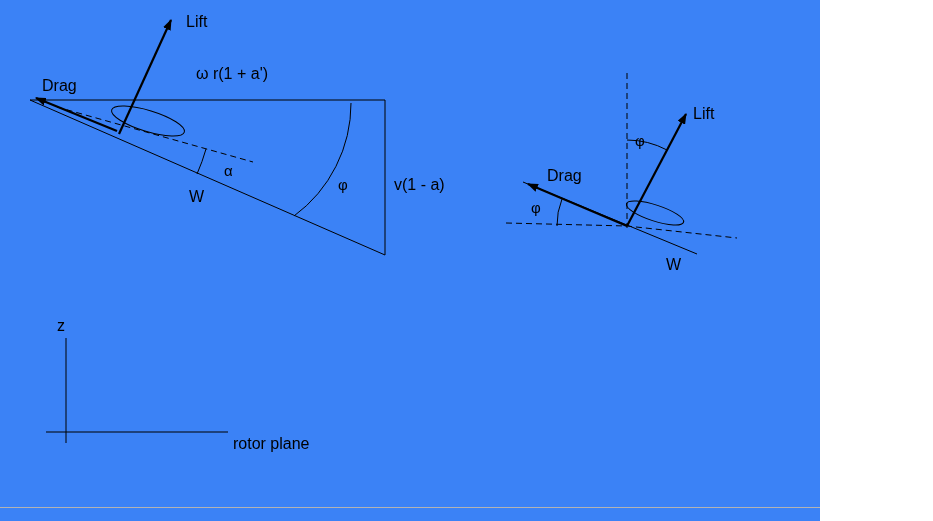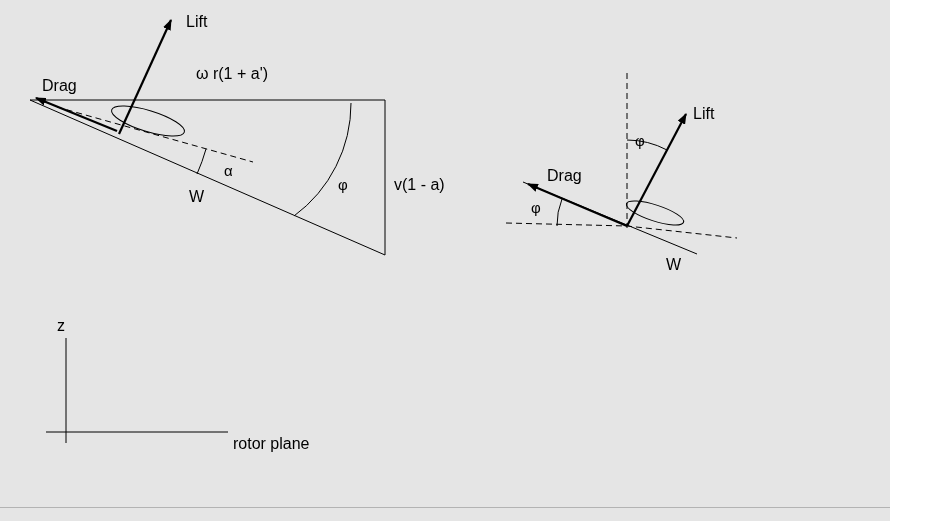--- a/index.html
+++ b/index.html
@@ -3,23 +3,23 @@
 <meta charset="utf-8">
 <style>
   html, body {
     margin: 0;
     padding: 0;
     background: #ffffff;
     font-family: "Liberation Sans", "DejaVu Sans", sans-serif;
   }
   .stage {
     position: relative;
-    width: 890px;
+    width: 820px;
     height: 521px;
-    background: #e5e5e5;
+    background: #3b82f6;
     overflow: hidden;
   }
   svg {
     position: absolute;
     top: 0;
     left: 0;
     display: block;
   }
   text {
     fill: #000000;

